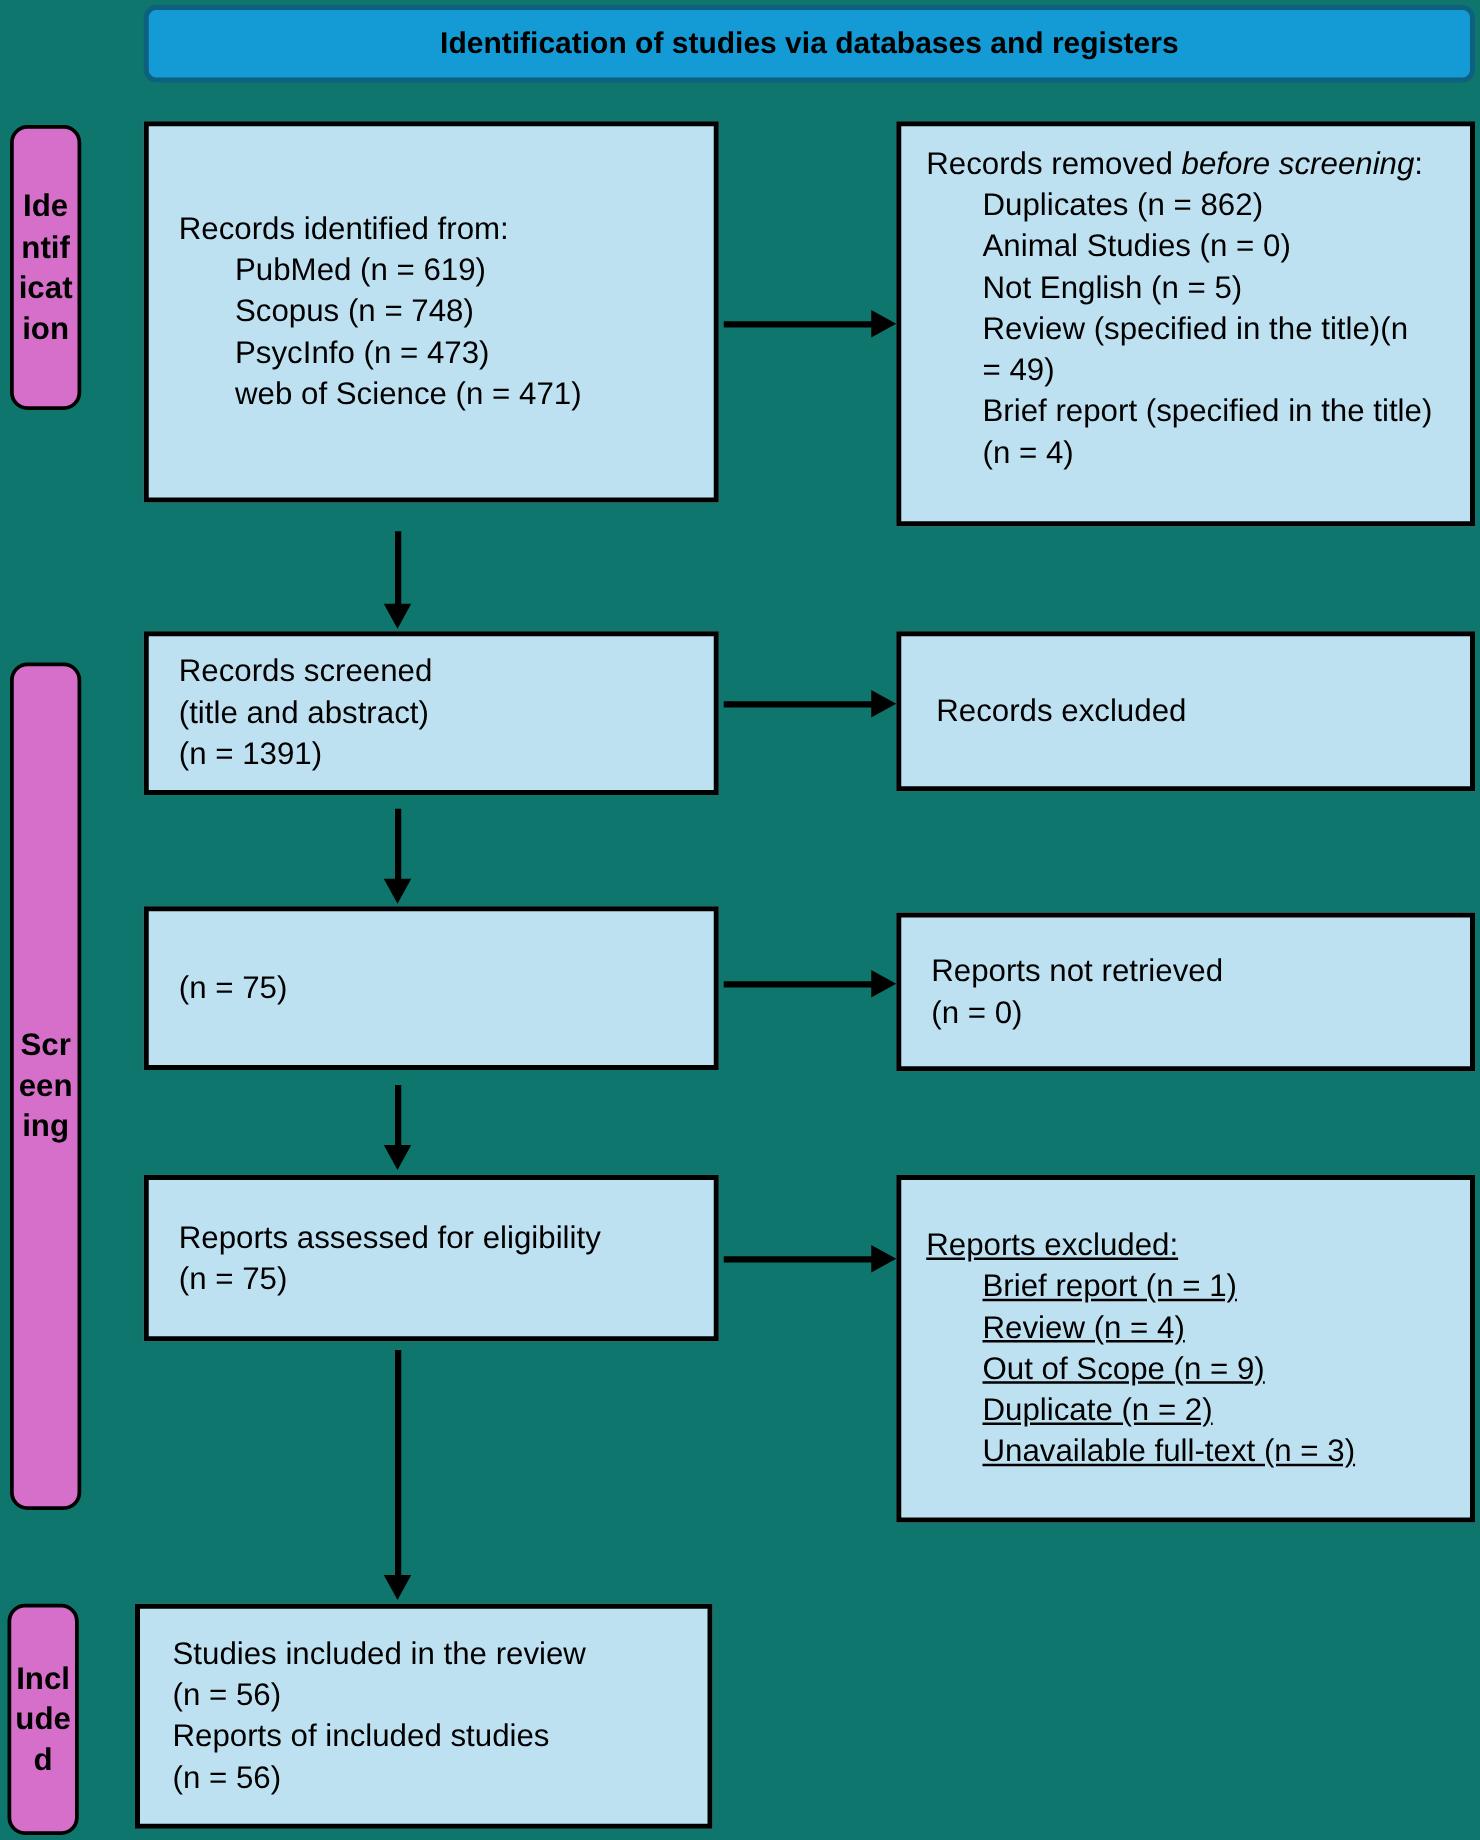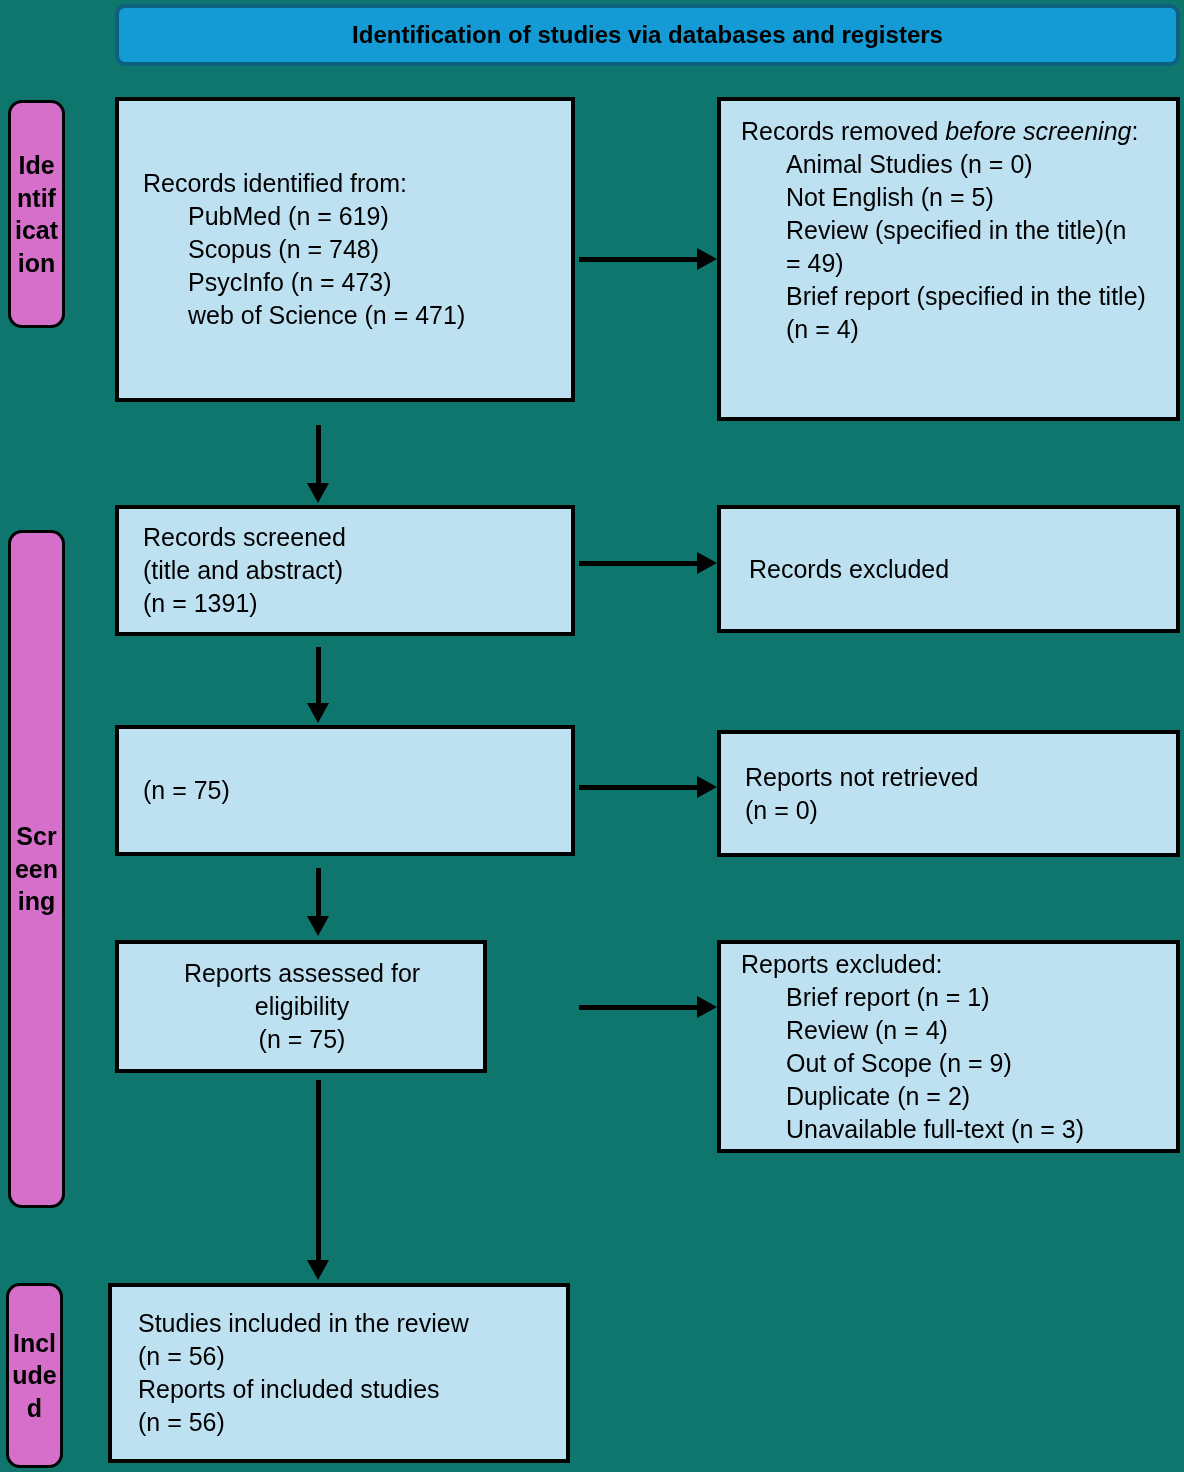--- a/index.html
+++ b/index.html
@@ -42,22 +42,22 @@
   }
   .box .line{white-space:normal;}
   .box .line.indent{padding-left:45px;}
 
   .box.b1{left:115px;top:97px;width:460px;height:305px;padding:10px 10px 10px 24px;}
   .box.r1{left:717px;top:97px;width:463px;height:324px;padding:14px 30px 10px 20px;justify-content:flex-start;}
   .box.b2{left:115px;top:505px;width:460px;height:131px;padding:6px 10px 6px 24px;}
   .box.r2{left:717px;top:505px;width:463px;height:128px;padding:6px 20px 6px 28px;}
   .box.b3{left:115px;top:725px;width:460px;height:131px;padding:6px 10px 6px 24px;}
   .box.r3{left:717px;top:730px;width:463px;height:127px;padding:6px 20px 6px 24px;}
-  .box.b4{left:115px;top:940px;width:372px;height:133px;padding:6px 22px 6px 24px;text-align:center;}
-  .box.r4{left:717px;top:940px;width:463px;height:213px;padding:10px 30px 10px 20px;}
+  .box.b4{left:115px;top:940px;width:460px;height:133px;padding:6px 22px 6px 24px;}
+  .box.r4{left:717px;top:940px;width:463px;height:278px;padding:10px 30px 10px 20px;text-decoration:underline;}
   .box.b5{left:108px;top:1283px;width:462px;height:180px;padding:10px 10px 10px 26px;}
 
   .italic{font-style:italic;}
 
   .arrow-line-h{position:absolute;height:5px;background:var(--line);}
   .arrow-head-right{position:absolute;width:0;height:0;
     border-top:11px solid transparent;border-bottom:11px solid transparent;
     border-left:20px solid var(--line);}
   .arrow-line-v{position:absolute;width:5px;background:var(--line);}
   .arrow-head-down{position:absolute;width:0;height:0;
@@ -87,20 +87,21 @@
       <div class="line">Records identified from:</div>
       <div class="line indent">PubMed (n = 619)</div>
       <div class="line indent">Scopus (n = 748)</div>
       <div class="line indent">PsycInfo (n = 473)</div>
       <div class="line indent">web of Science (n = 471)</div>
     </div>
 
   <div class="box r1">
     <div class="line"><span>Records removed </span><span class="italic">before screening</span><span>:</span></div>
     <div>
+        <div class="line indent">Duplicates (n = 862)</div>
         <div class="line indent">Animal Studies (n = 0)</div>
         <div class="line indent">Not English (n = 5)</div>
         <div class="line indent">Review (specified in the title)(n = 49)</div>
         <div class="line indent">Brief report (specified in the title) (n = 4)</div>
       </div>
   </div>
 
   <div class="box b2">
       <div class="line">Records screened</div>
       <div class="line">(title and abstract)</div>

